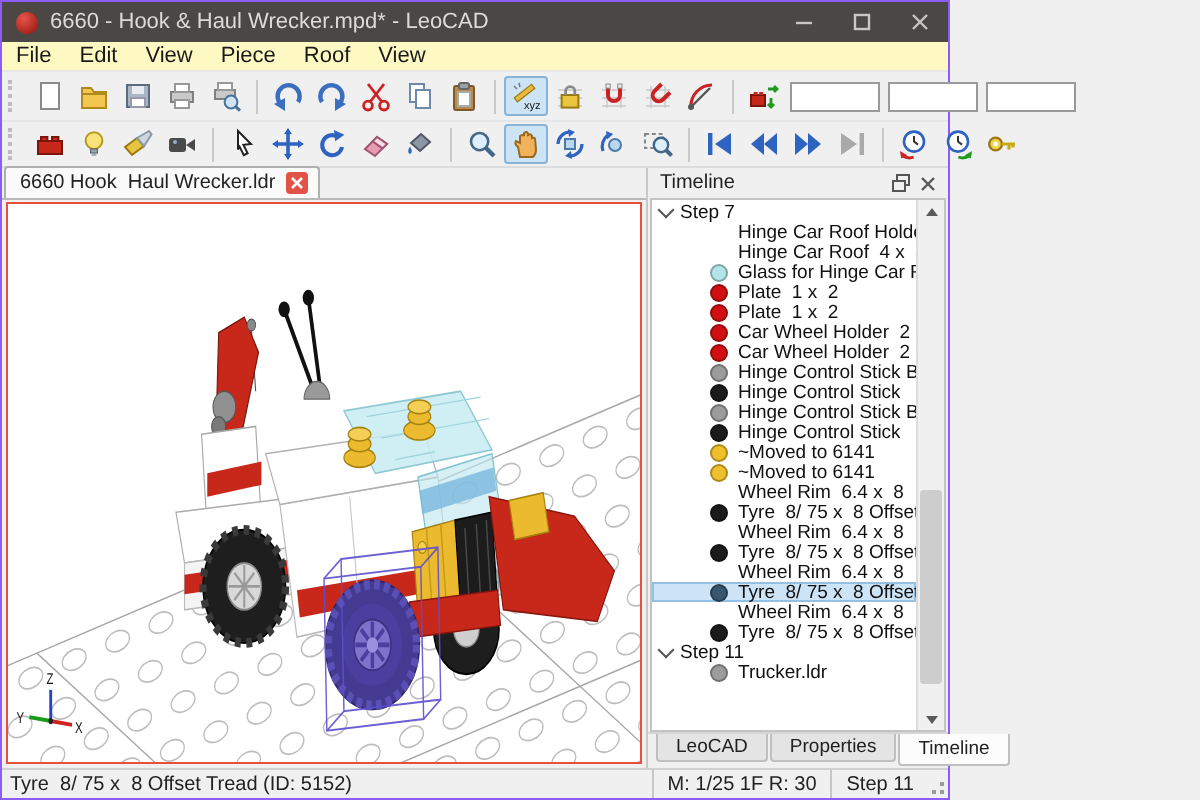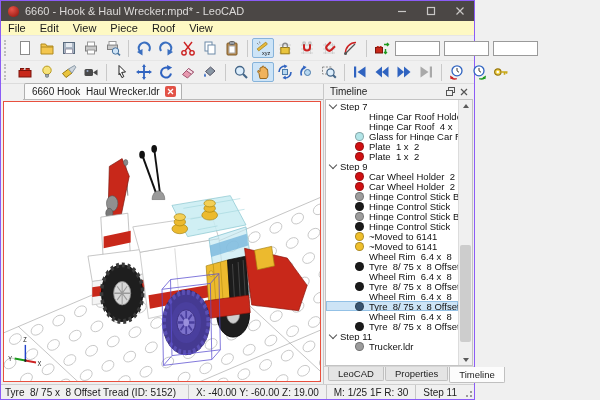--- a/index.html
+++ b/index.html
@@ -26,21 +26,21 @@
   .tsep{width:1px;height:17px;background:#c9c9c9;margin:0 4px;flex:0 0 auto;}
   .tbtn{width:22px;height:20px;display:flex;align-items:center;justify-content:center;border:1px solid transparent;
     border-radius:2px;box-sizing:border-box;flex:0 0 auto;}
   .tbtn.active{background:#cde4f7;border-color:#86b3da;}
   .tbtn svg{display:block;}
   .tinput{width:45px;height:15px;border:1px solid #9a9a9a;background:#fff;margin:0 2px;font-size:10px;
     padding:0 2px;box-sizing:border-box;}
   
   .main{flex:1;display:flex;min-height:0;}
   .central{flex:1;display:flex;flex-direction:column;min-width:0;background:#f0f0f0;}
-  .tabbar{height:16px;display:flex;align-items:flex-end;border-bottom:1px solid #b9b9b9;box-sizing:border-box;margin-left:22px;}
+  .tabbar{height:16px;display:flex;align-items:flex-end;border-bottom:1px solid #b9b9b9;box-sizing:border-box;}
   .doc-tab{height:15px;background:#fafafa;border:1px solid #b0b0b0;border-bottom:none;border-radius:2px 2px 0 0;
     display:flex;align-items:center;padding:0 5px 0 7px;font-size:10px;color:#222;margin-left:1px;gap:5px;}
   .tab-label{white-space:pre;}
   .tab-close{width:11px;height:11px;background:#e25247;border-radius:2px;display:flex;align-items:center;justify-content:center;}
   .viewport{flex:1;margin:1px 2px 2px 2px;border:1px solid #e8503e;background:#ffffff;position:relative;min-height:0;}
   .viewport svg{width:100%;height:100%;display:block;}
   
   .dock{width:150px;flex:0 0 auto;background:#f0f0f0;border-left:1px solid #c8c8c8;display:flex;flex-direction:column;}
   .dock-header{height:15px;display:flex;align-items:center;font-size:10px;color:#222;padding:0 3px 0 6px;flex:0 0 auto;}
   .dock-title{flex:1;}
@@ -629,21 +629,20 @@
         </span>
       </div>
       <div class="tree-wrap">
         <div class="tree" id="tree">
             <div class="trow step"><span class="chev"></span><span class="slabel">Step 7</span></div>
             <div class="trow item"><span class="dot" style="background: rgb(255, 255, 255); border-color: rgb(255, 255, 255);"></span><span class="ilabel">Hinge Car Roof Holder ...</span></div>
             <div class="trow item"><span class="dot" style="background: rgb(255, 255, 255); border-color: rgb(255, 255, 255);"></span><span class="ilabel">Hinge Car Roof  4 x  4 S...</span></div>
             <div class="trow item"><span class="dot" style="background: rgb(179, 229, 232);"></span><span class="ilabel">Glass for Hinge Car Roo...</span></div>
             <div class="trow item"><span class="dot" style="background: rgb(208, 16, 18);"></span><span class="ilabel">Plate  1 x  2</span></div>
             <div class="trow item"><span class="dot" style="background: rgb(208, 16, 18);"></span><span class="ilabel">Plate  1 x  2</span></div>
-            <div class="trow step"><span class="chev"></span><span class="slabel">Step 9</span></div>
             <div class="trow item"><span class="dot" style="background: rgb(208, 16, 18);"></span><span class="ilabel">Car Wheel Holder  2 x  2...</span></div>
             <div class="trow item"><span class="dot" style="background: rgb(208, 16, 18);"></span><span class="ilabel">Car Wheel Holder  2 x  2...</span></div>
             <div class="trow item"><span class="dot" style="background: rgb(156, 156, 156);"></span><span class="ilabel">Hinge Control Stick Base</span></div>
             <div class="trow item"><span class="dot" style="background: rgb(27, 27, 27);"></span><span class="ilabel">Hinge Control Stick</span></div>
             <div class="trow item"><span class="dot" style="background: rgb(156, 156, 156);"></span><span class="ilabel">Hinge Control Stick Base</span></div>
             <div class="trow item"><span class="dot" style="background: rgb(27, 27, 27);"></span><span class="ilabel">Hinge Control Stick</span></div>
             <div class="trow item"><span class="dot" style="background: rgb(239, 191, 44);"></span><span class="ilabel">~Moved to 6141</span></div>
             <div class="trow item"><span class="dot" style="background: rgb(239, 191, 44);"></span><span class="ilabel">~Moved to 6141</span></div>
             <div class="trow item"><span class="dot" style="background: rgb(255, 255, 255); border-color: rgb(255, 255, 255);"></span><span class="ilabel">Wheel Rim  6.4 x  8</span></div>
             <div class="trow item"><span class="dot" style="background: rgb(27, 27, 27);"></span><span class="ilabel">Tyre  8/ 75 x  8 Offset Tr...</span></div>
@@ -671,21 +670,20 @@
       <div class="dock-tabs" id="docktabs">
           <div class="dtab">LeoCAD</div>
           <div class="dtab">Properties</div>
           <div class="dtab active">Timeline</div>
         </div>
     </div>
   </div>
 
   <div class="statusbar">
     <div class="sb-part">Tyre  8/ 75 x  8 Offset Tread (ID: 5152)</div>
-    <div class="sb-field">X: -40.00 Y: -60.00 Z: 19.00</div>
     <div class="sb-field">M: 1/25 1F R: 30</div>
     <div class="sb-field">Step 11</div>
     <div class="grip">
       <i style="right:2px;bottom:2px"></i>
         <i style="right:2px;bottom:6px"></i>
         <i style="right:6px;bottom:2px"></i>
     </div>
   </div>
 </div>
 

